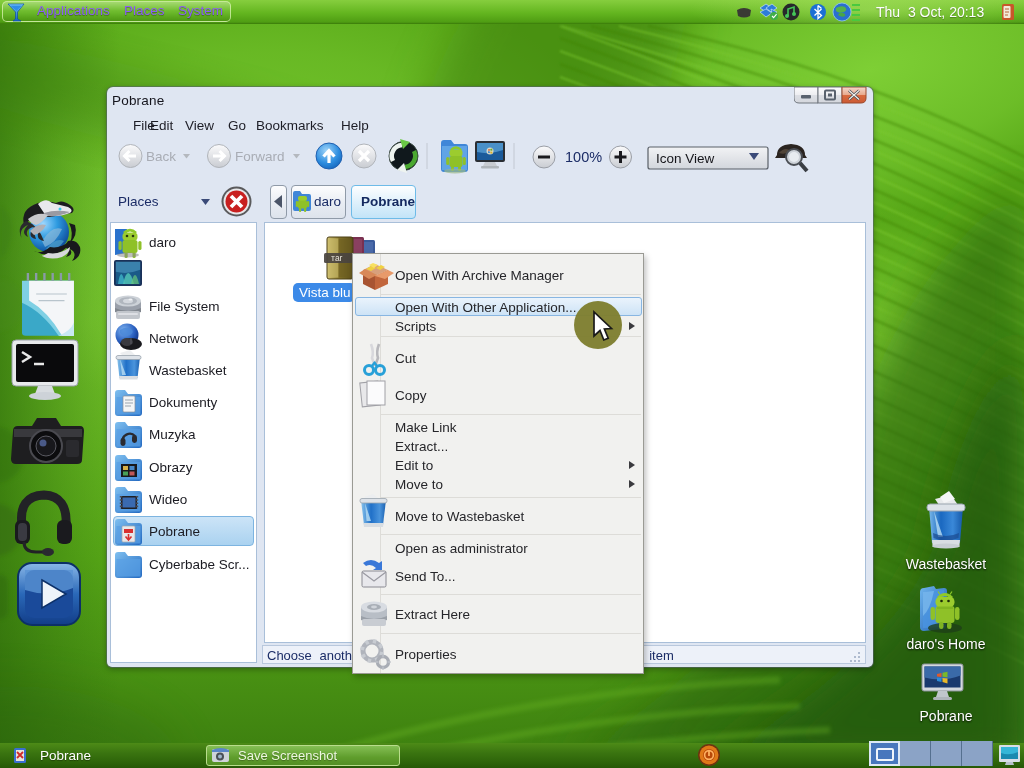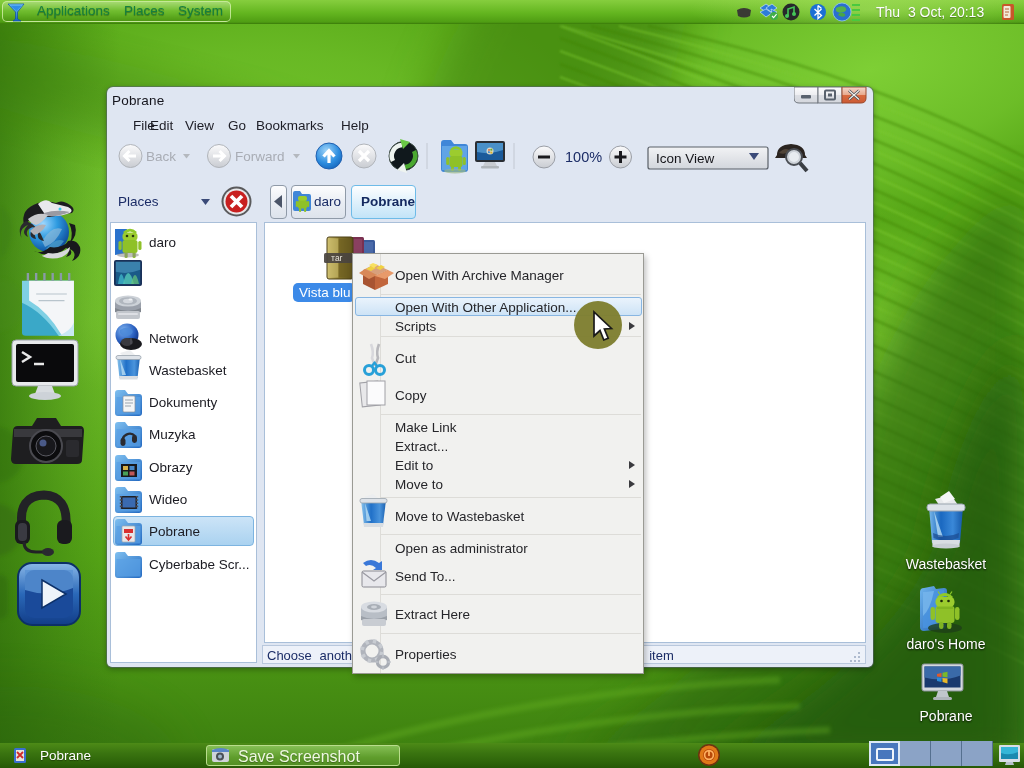--- a/index.html
+++ b/index.html
@@ -8,30 +8,30 @@
 #desktop { position:absolute; left:0; top:0; width:1024px; height:768px; }
 
 #toppanel { position:absolute; left:0; top:0; width:1024px; height:24px;
   background:radial-gradient(ellipse 260px 40px at 870px 10px, rgba(190,240,120,0.45), rgba(190,240,120,0) 70%),
              linear-gradient(#86ce3e, #63b51f 55%, #4f9d13 92%, #39790a);
 }
 #menuapplet { position:absolute; left:2px; top:1px; width:229px; height:21px;
   border:1px solid rgba(220,245,180,0.75); border-radius:5px;
   background:linear-gradient(rgba(255,255,255,0.28), rgba(255,255,255,0.06) 45%, rgba(0,0,0,0.05));
 }
-.pmenu { position:absolute; top:3px; color:#15803d; font-size:13.5px; text-shadow:0 1px 1px rgba(0,0,0,0.35); }
+.pmenu { position:absolute; top:3px; color:#8b5cf6; font-size:13.5px; text-shadow:0 1px 1px rgba(0,0,0,0.35); }
 #clock { position:absolute; top:3.5px; left:876px; color:#fff; font-size:14px; text-shadow:0 1px 1px rgba(0,0,0,0.3); }
 
 #botpanel { position:absolute; left:0; top:743px; width:1024px; height:25px;
   background:linear-gradient(#4d8b17, #3a7410 40%, #2d6309 80%, #265806);
 }
 #task1 { position:absolute; left:40px; top:748px; color:#fff; font-size:13.5px; text-shadow:0 1px 1px rgba(0,0,0,0.4);}
 #saveshot { position:absolute; left:206px; top:745px; width:194px; height:21px; border-radius:3px;
   border:1px solid #b9dd8c; background:linear-gradient(#85bf55, #5f9d2c 60%, #538f24); }
-#saveshot span { position:absolute; left:31px; top:2px; color:#eef8e0; font-size:16px; text-shadow:0 1px 1px rgba(0,0,0,0.3); }
+#saveshot span { position:absolute; left:31px; top:2px; color:#eef8e0; font-size:13px; text-shadow:0 1px 1px rgba(0,0,0,0.3); }
 
 #wss { position:absolute; left:869px; top:741px; width:124px; height:25px; background:#8ba3c6; display:flex; }
 #wss .ws { position:relative; width:31px; height:25px; border-right:1px solid #55708f; }
 #wss .ws.act { background:#4877bd; border:2px solid #dce8f5; }
 #wss .ws.act::after { content:''; position:absolute; left:5px; top:5px; width:14px; height:9px; border:2px solid #f0f5fb; border-radius:2px; }
 
 .dlabel { position:absolute; color:#fff; font-size:14px; text-align:center; text-shadow:0 1px 2px rgba(0,0,0,0.85); width:120px; }
 
 #win { position:absolute; left:107px; top:87px; width:766px; height:580px;
   background:#dfe6f2; border-radius:6px 6px 5px 5px;
@@ -555,20 +555,23 @@
       </div>
     <div class="pbtn" style="left:244px; width:65px; background:linear-gradient(#fdfeff,#c2e4f8); border-color:#6ebbe8;">
         <span style="position:absolute;left:9px;top:8px;font-size:13.5px;font-weight:bold;color:#142a60;">Pobrane</span>
       </div>
   </div>
   <div id="sidebar">
     <div class="srow sel" style="top:293px; height:30px;"></div>
     <span class="srow" style="top:3px;">
         <span>daro</span>
       </span>
+    <span class="srow" style="top:67px;">
+        <span>File System</span>
+      </span>
     <span class="srow" style="top:99px;">
         <span>Network</span>
       </span>
     <span class="srow" style="top:131px;">
         <span>Wastebasket</span>
       </span>
     <span class="srow" style="top:163px;">
         <span>Dokumenty</span>
       </span>
     <span class="srow" style="top:228px;">

